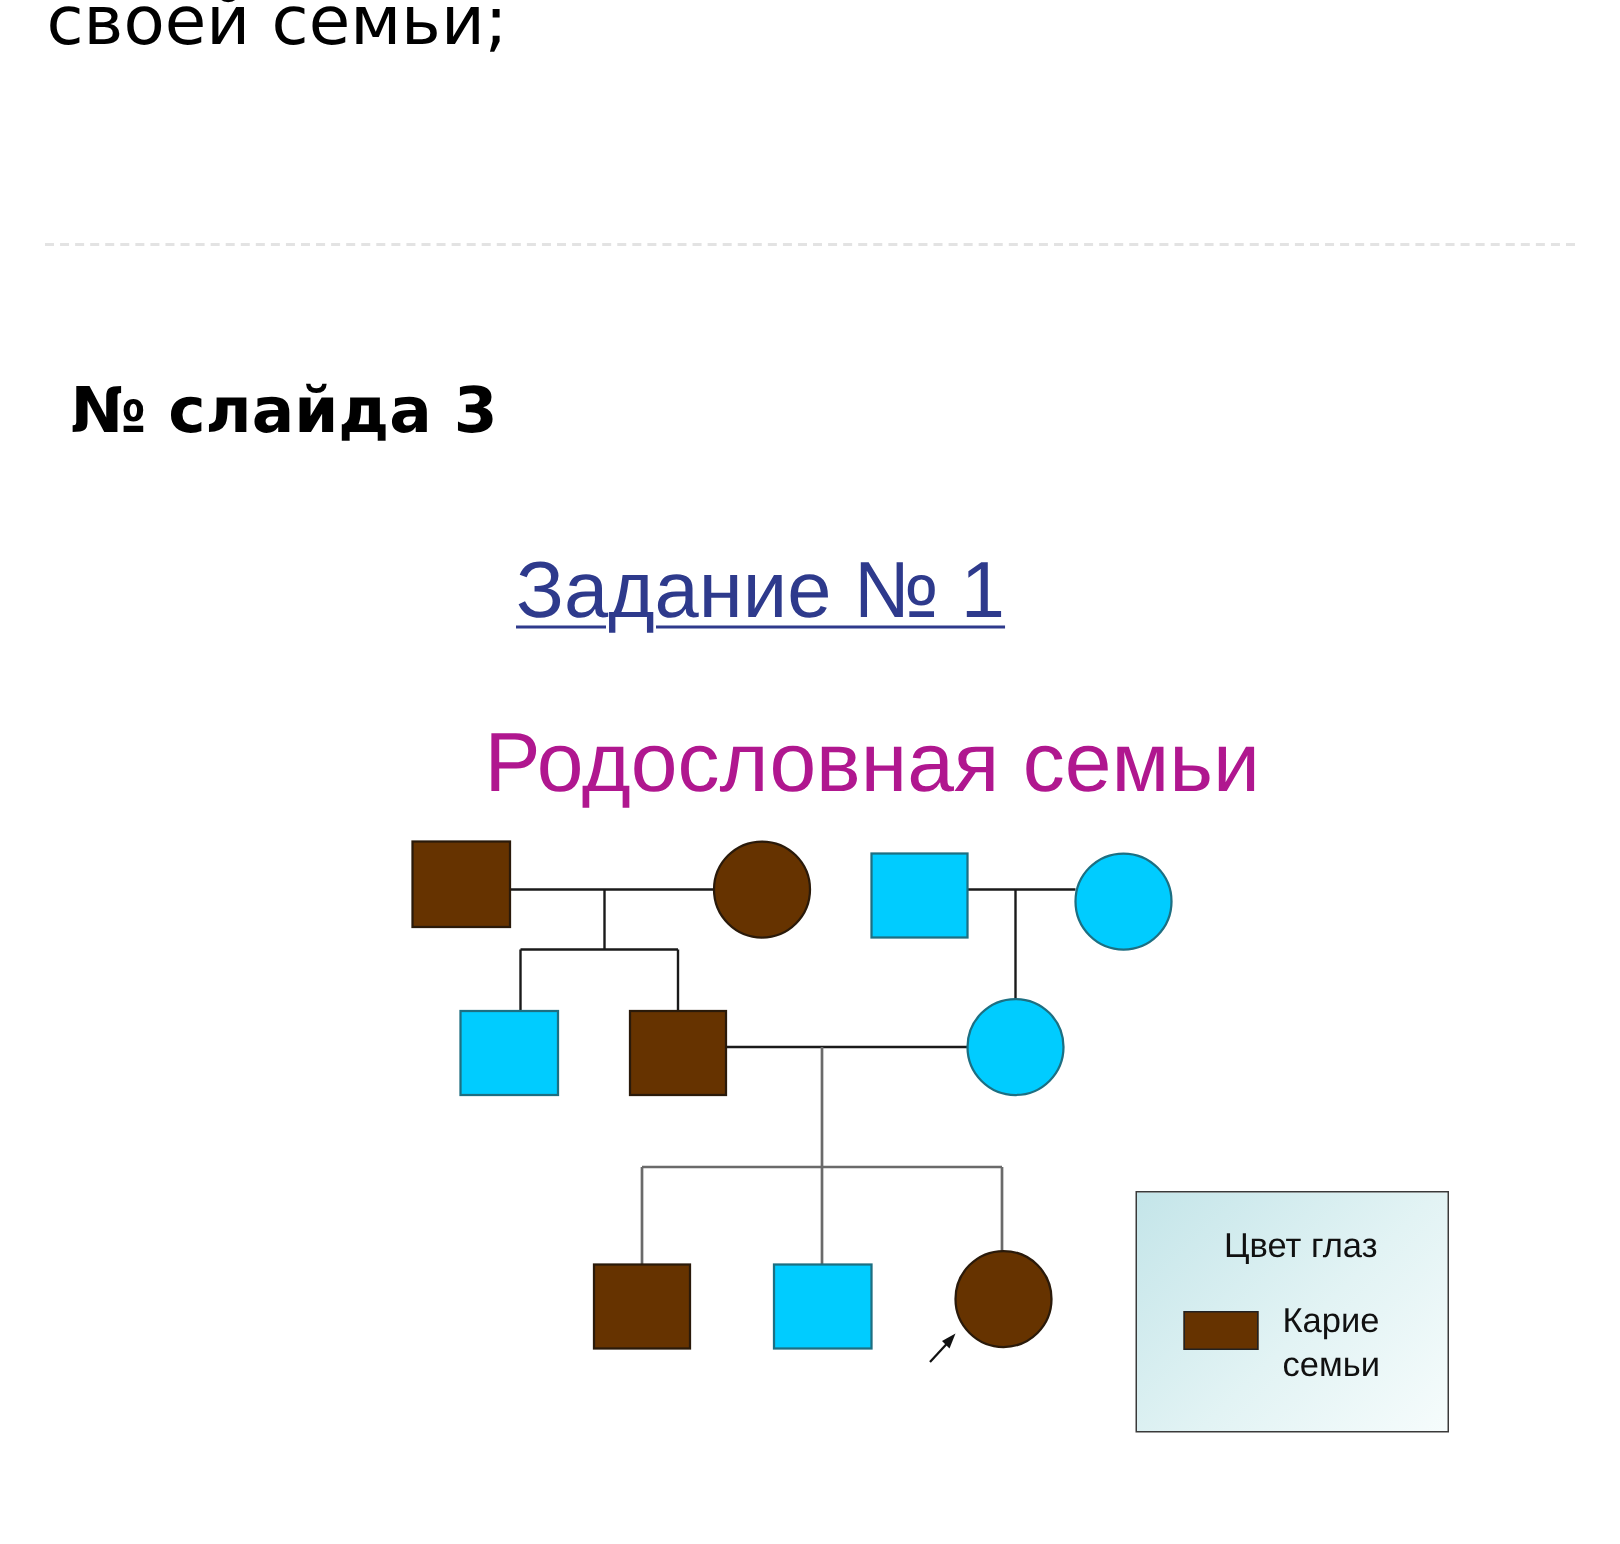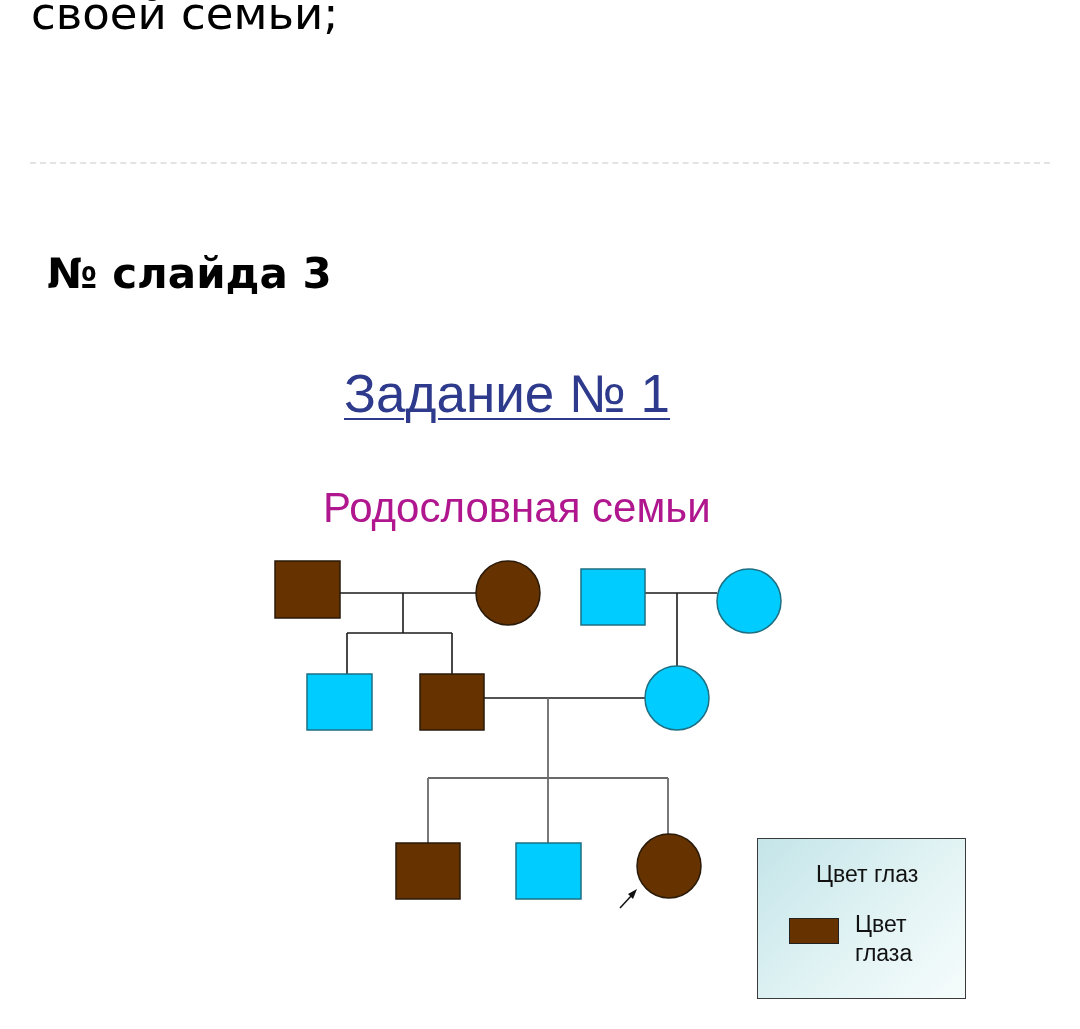--- a/index.html
+++ b/index.html
@@ -22,29 +22,28 @@
     position: absolute; left: 0; top: 0; width: 1080px; height: 899px;
   }
   .task-title {
     position: absolute; left: 344px; top: 362px;
     font-family: "Liberation Sans", sans-serif; font-size: 53px; color: #2e3a8c;
     text-decoration: underline; text-decoration-thickness: 2px; text-underline-offset: 6px;
     line-height: 64px; white-space: nowrap;
   }
   .pedigree-title {
     position: absolute; left: 323px; top: 482px;
-    font-family: "Liberation Sans", sans-serif; font-size: 42px; color: #b0178f;
+    font-family: "Liberation Sans", sans-serif; font-size: 56px; color: #b0178f;
     line-height: 52px; white-space: nowrap; text-align: right;
   }
   svg.pedigree { position: absolute; left: 0; top: 0; }
   .legend {
     position: absolute; left: 757px; top: 794px; width: 207px; height: 159px;
     border: 1px solid #3a3a3a;
     background: linear-gradient(135deg, #c4e5e9 0%, #e2f3f4 55%, #f6fcfc 100%);
-    margin-top: 44px;
   }
   .legend-title {
     position: absolute; left: 58px; top: 22px;
     font-family: "Liberation Sans", sans-serif; font-size: 23px; color: #111;
     white-space: nowrap;
   }
   .legend-swatch {
     position: absolute; left: 31px; top: 79px; width: 48px; height: 24px;
     background: #663300; border: 1px solid #222;
   }
@@ -105,15 +104,15 @@
 
     <g>
       <line x1="620" y1="908" x2="632" y2="895" stroke="#111" stroke-width="1.5"></line>
       <polygon points="637,889 628,894 633,899" fill="#111"></polygon>
     </g>
   </svg>
 
   <div class="legend">
     <div class="legend-title">Цвет глаз</div>
     <div class="legend-swatch"></div>
-    <div class="legend-label">Цвет глаза</div>
+    <div class="legend-label">Карие семьи</div>
   </div>
 </div>
 
 </body></html>

